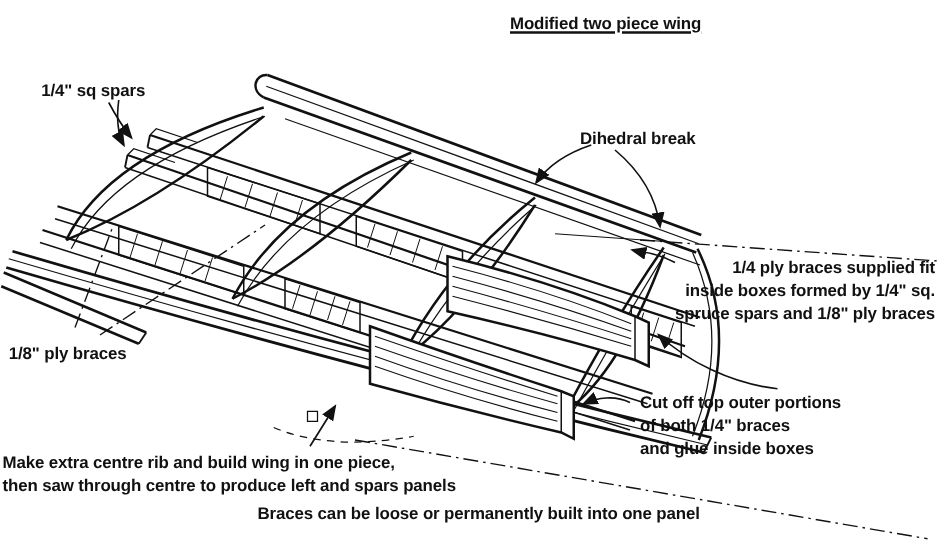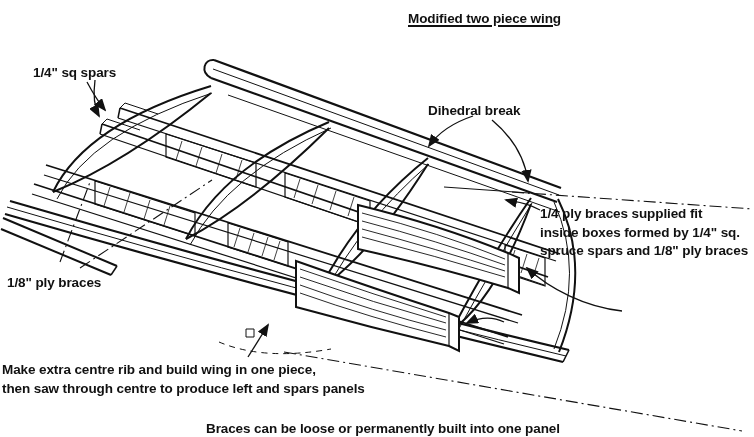--- a/index.html
+++ b/index.html
@@ -162,27 +162,30 @@
       <path d="M622,311 C585,307 550,289 527,268" marker-end="url(#ah)"></path>
       <path d="M504,322 C492,316 478,318 467,323" marker-end="url(#ah)"></path>
       <path d="M248,357 L268,325" marker-end="url(#ah)"></path>
     </g>
   </svg>
 
   <div class="lbl title-underline" style="left:408px;top:10px;">Modified two piece wing</div>
 
   <div class="lbl" style="left:33px;top:64px;">1/4" sq spars</div>
 
-  <div class="lbl" style="left:428px;top:102px;">Dihedral break</div>
+  <div class="lbl" style="left:464px;top:102px;">Dihedral break</div>
 
-  <div class="lbl" style="left:540px;top:205px;">1/4 ply braces supplied fit
+  <div class="lbl" style="left:540px;top:205px;text-align:right;">1/4 ply braces supplied fit
 inside boxes formed by 1/4" sq.
 spruce spars and 1/8" ply braces</div>
 
   <div class="lbl" style="left:7px;top:274px;">1/8" ply braces</div>
 
+  <div class="lbl" style="left:512px;top:313px;">Cut off top outer portions
+of both 1/4" braces
+and glue inside boxes</div>
 
   <div class="lbl" style="left:2px;top:361px;">Make extra centre rib and build wing in one piece,
 then saw through centre to produce left and spars panels</div>
 
-  <div class="lbl" style="left:206px;top:420px;">Braces can be loose or permanently built into one panel</div>
+  <div class="lbl" style="left:206px;top:402px;">Braces can be loose or permanently built into one panel</div>
 
 </div>
 
 </body></html>

